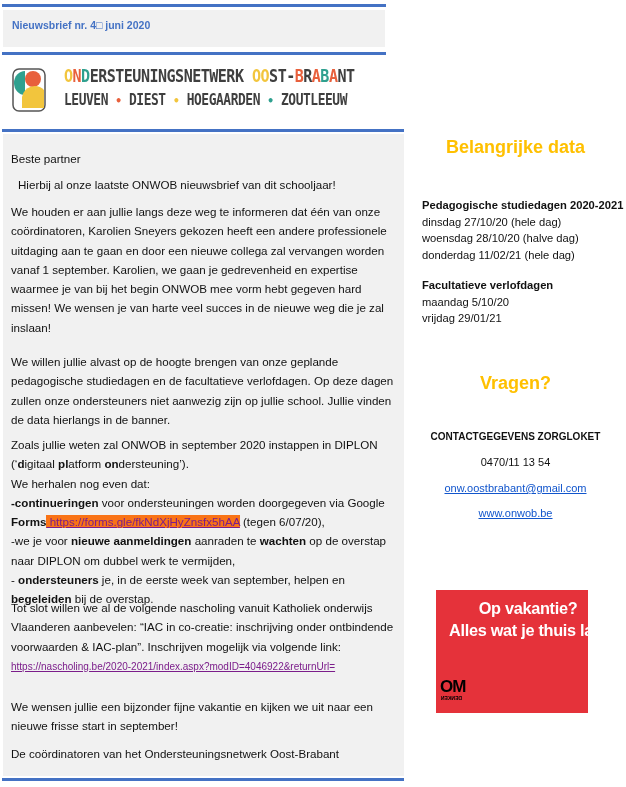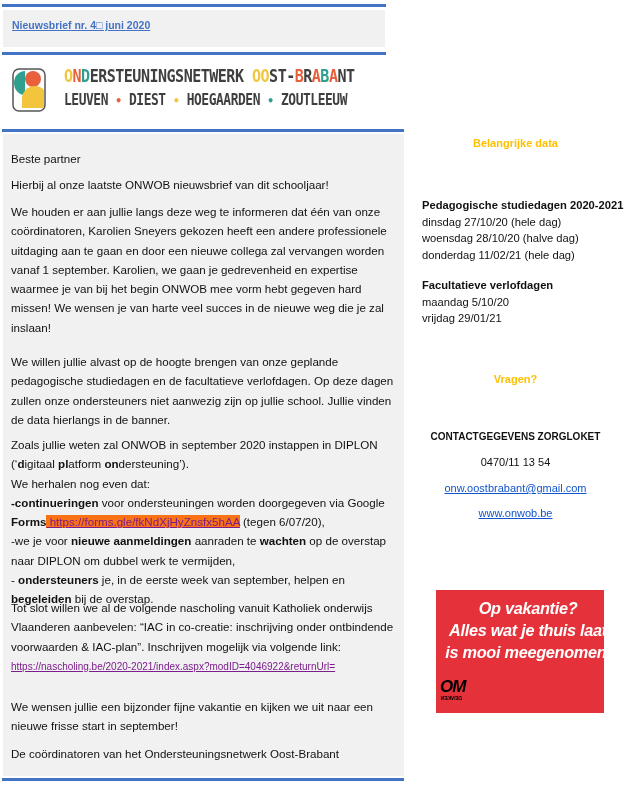--- a/index.html
+++ b/index.html
@@ -8,21 +8,21 @@
       font-family: "Liberation Sans", "DejaVu Sans", sans-serif;
       color: #111;
     }
     .rule { position: absolute; left: 2px; width: 384px; height: 3px; background: #4472c4; }
     .header-band {
       position: absolute; left: 3px; top: 10px; width: 382px; height: 37px;
       background: #f1f1f1;
     }
     .issue-label {
       position: absolute; left: 9px; top: 9px;
-      font-size: 10.5px; font-weight: bold; color: #4472c4; text-decoration: underline;
+      font-size: 10.5px; font-weight: bold; color: #4472c4;
     }
     .logo-area { position: absolute; left: 0; top: 56px; width: 386px; height: 70px; }
     .logo-mark { position: absolute; left: 12px; top: 12px; width: 34px; height: 44px; }
     .logo-title {
       position: absolute; left: 64px; top: 10px;
       font-family: "DejaVu Sans Mono", monospace; font-size: 17.5px; font-weight: bold;
       letter-spacing: -0.6px; color: #3f3f3f; white-space: nowrap;
       transform: scaleX(0.86); transform-origin: left top;
     }
     .logo-sub {
@@ -44,30 +44,29 @@
     }
     .hl { background: #f97316; }
     a.link { color: #7b1d8a; text-decoration: underline; }
     a.blue-link { color: #1155cc; text-decoration: underline; }
     .small-link { font-size: 10px; }
     .bottom-rule { position: absolute; left: 2px; top: 778px; width: 402px; height: 3px; background: #4472c4; }
 
     .sidebar { position: absolute; left: 405px; top: 120px; width: 221px; }
     .side-heading {
       position: absolute; width: 221px; text-align: center;
-      font-size: 11px; font-weight: bold; color: #ffc000;
+      font-size: 18px; font-weight: bold; color: #ffc000;
     }
     .side-block { position: absolute; left: 18px; font-size: 11.2px; line-height: 16.5px; color: #111; margin-left: 25px; }
     .side-block .bold { font-weight: bold; }
     .contact { position: absolute; width: 221px; text-align: center; font-size: 11px; color: #111; }
 
     .ad {
-      position: absolute; left: 436px; top: 590px; width: 168px; height: 123px;
+      position: absolute; left: 436px; top: 590px; width: 152px; height: 123px;
       background: #e5323a;
-      font-style: italic;
     }
     .ad-text {
       position: absolute; left: 0; top: 7px; width: 184px; text-align: center;
       color: #fff; font-weight: bold; font-size: 16.3px; line-height: 22px; letter-spacing: -0.3px;
     }
     .ad-logo { position: absolute; left: 4px; top: 89px; color: #000; font-weight: bold; }
     .ad-logo .om { font-size: 17px; line-height: 16px; letter-spacing: -1px; display: block; }
     .ad-logo .sub { font-size: 5px; line-height: 6px; display: block; transform: scaleX(-1); transform-origin: center; width: 22px; }
   </style>
 </head>
@@ -95,21 +94,21 @@
     <span>HOEGAARDEN</span>
     <span class="dot acc-t">•</span>
     <span>ZOUTLEEUW</span>
   </div>
 </div>
 
 <div class="rule" style="top:129px; width:402px;"></div>
 
 <div class="main-body">
   <p style="top:15px;">Beste partner</p>
-  <p style="top:41px;">Hierbij al onze laatste ONWOB nieuwsbrief van dit schooljaar!</p>
+  <p style="top:41px;margin-left:7px;">Hierbij al onze laatste ONWOB nieuwsbrief van dit schooljaar!</p>
   <p style="top:68px;">We houden er aan jullie langs deze weg te informeren dat één van onze coördinatoren, Karolien Sneyers  gekozen heeft een andere professionele uitdaging aan te gaan en door een nieuwe collega zal vervangen worden vanaf 1 september.  Karolien, we gaan je gedrevenheid en expertise waarmee je van bij het begin ONWOB mee vorm hebt gegeven hard missen!  We wensen je van harte veel succes  in de nieuwe weg die je zal inslaan!</p>
   <p style="top:218px;">We willen jullie alvast op de hoogte brengen van onze geplande pedagogische studiedagen en de facultatieve verlofdagen.  Op deze dagen zullen onze ondersteuners niet aanwezig zijn op jullie school.  Jullie vinden de data hierlangs in de banner.</p>
 
   <p style="top:301px;">
     <span>Zoals jullie weten zal ONWOB in september 2020 instappen in DIPLON</span><br>
     <span>(‘</span><b>d</b><span>igitaal </span><b>pl</b><span>atform </span><b>on</b><span>dersteuning’).</span><br>
     <span>We herhalen nog even dat:</span><br>
     <b>-continueringen</b><span> voor ondersteuningen worden doorgegeven via Google</span>
     <b>Forms</b><a class="link hl"> https://forms.gle/fkNdXjHyZnsfx5hAA</a><span> (tegen 6/07/20),</span><br>
     <span>-we je voor </span><b>nieuwe aanmeldingen</b><span> aanraden te </span><b>wachten</b><span> op de overstap naar DIPLON om dubbel werk te vermijden,</span><br>
@@ -150,19 +149,18 @@
   </div>
   <div class="contact" style="top:387px;">
     <a class="blue-link">www.onwob.be</a>
   </div>
 </div>
 
 <div class="ad">
   <div class="ad-text">
     <div>Op vakantie?</div>
     <div>Alles wat je thuis laat</div>
-    <div>is mooi meegenomen.</div>
   </div>
   <div class="ad-logo">
     <span class="om">OM</span>
     <span class="sub">DENKEN</span>
   </div>
 </div>
 
 </body></html>

